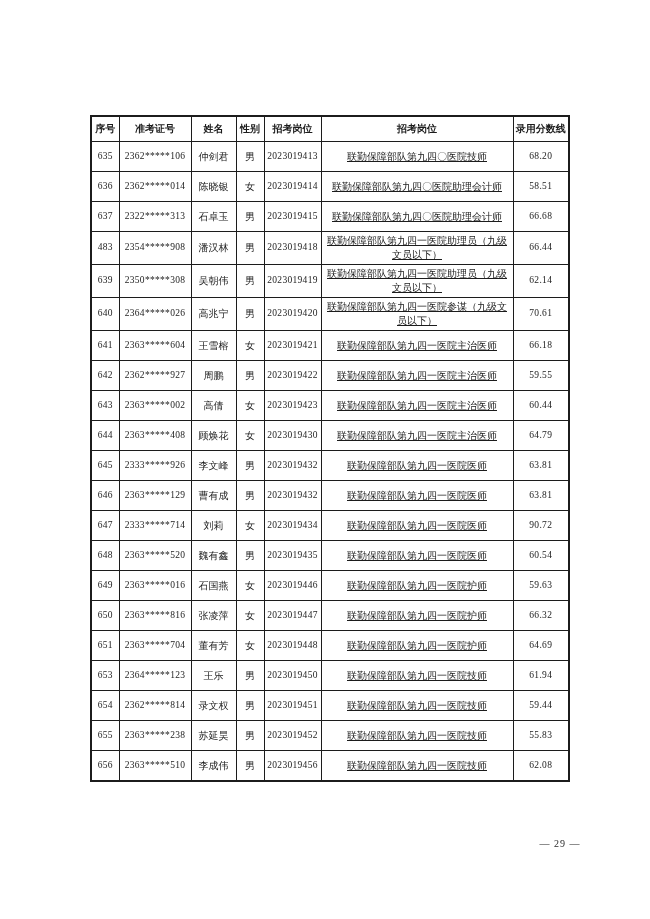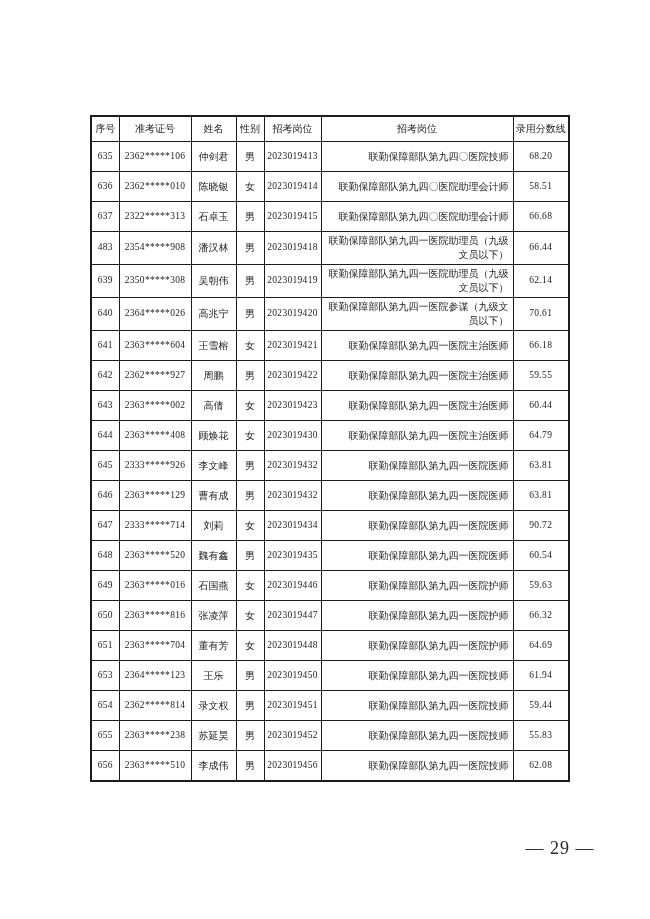--- a/index.html
+++ b/index.html
@@ -29,45 +29,46 @@
   .score-table td {
     border: 1px solid #1c1c1c;
     font-size: 10px;
     text-align: center;
     padding: 2px 2px;
     line-height: 1.4;
     overflow: hidden;
     word-break: break-all;
   }
   .score-table th {
-    font-weight: normal;
+    font-weight: bold;
     height: 20px;
     margin-top: 31px;
   }
   .score-table td {
     height: 25px;
   }
   .score-table td.col-post-title {
-    text-align: right;
+    text-align: center;
     padding: 2px 4px;
+    text-decoration: underline;
   }
   .score-table td.col-index,
   .score-table td.col-admission-id,
   .score-table td.col-post-code,
   .score-table td.col-score {
     font-size: 9.5px;
     letter-spacing: 0.3px;
   }
   .footer-page-number {
     position: absolute;
     top: 838px;
     left: 470px;
     width: 180px;
     text-align: center;
-    font-size: 18px;
+    font-size: 10px;
     letter-spacing: 1px;
     color: #2a2a2a;
   }
 </style>
 </head>
 <body>
 
 <div class="page">
 
   <table class="score-table">
@@ -96,21 +97,21 @@
           <td class="col-index">635</td>
           <td class="col-admission-id">2362*****106</td>
           <td class="col-name">仲剑君</td>
           <td class="col-gender">男</td>
           <td class="col-post-code">2023019413</td>
           <td class="col-post-title">联勤保障部队第九四〇医院技师</td>
           <td class="col-score">68.20</td>
         </tr>
         <tr>
           <td class="col-index">636</td>
-          <td class="col-admission-id">2362*****010</td>
+          <td class="col-admission-id">2362*****014</td>
           <td class="col-name">陈晓银</td>
           <td class="col-gender">女</td>
           <td class="col-post-code">2023019414</td>
           <td class="col-post-title">联勤保障部队第九四〇医院助理会计师</td>
           <td class="col-score">58.51</td>
         </tr>
         <tr>
           <td class="col-index">637</td>
           <td class="col-admission-id">2322*****313</td>
           <td class="col-name">石卓玉</td>

